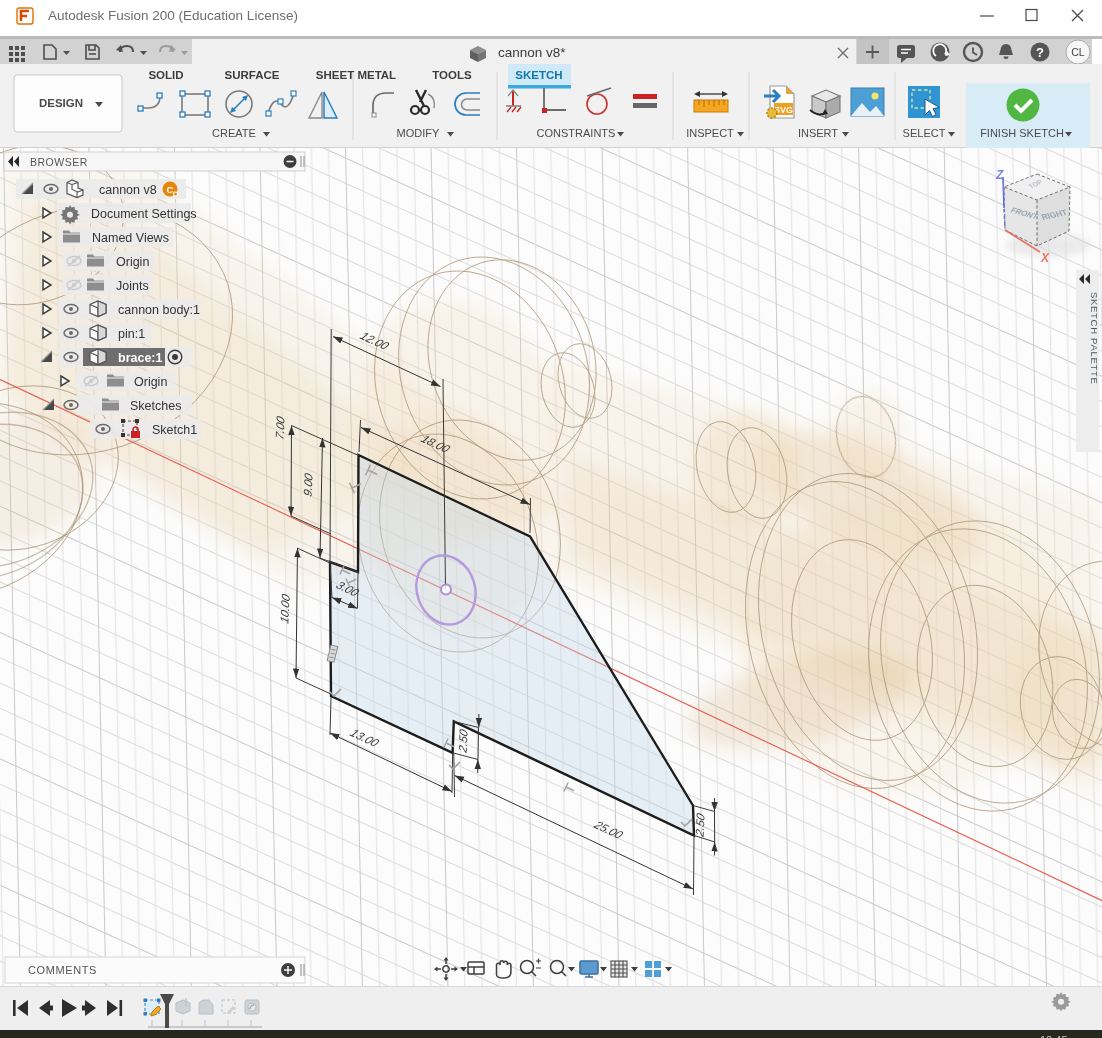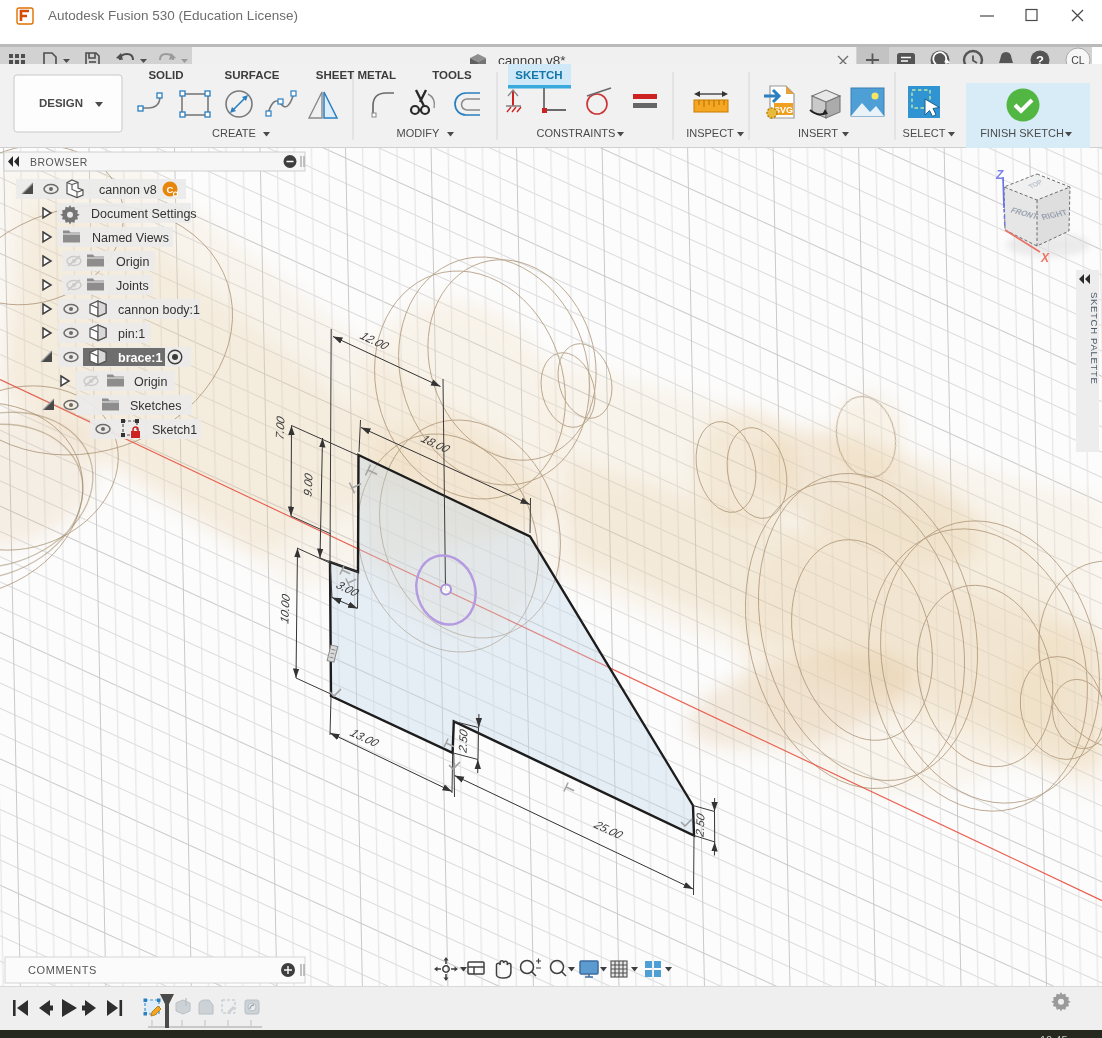--- a/index.html
+++ b/index.html
@@ -6,29 +6,29 @@
 body{position:relative}
 .abs{position:absolute}
 </style></head>
 <body>
 
 <div class="abs" style="left:0;top:0;width:1102px;height:32px;background:#ffffff">
  <svg class="abs" style="left:16px;top:7px" width="18" height="18" viewBox="0 0 18 18">
   <rect x="1" y="1" width="16" height="16" rx="2" fill="#fff" stroke="#e07000" stroke-width="1.4"></rect>
   <path d="M5 14 V4 H13 M5 9 H11" stroke="#d84a00" stroke-width="2.6" fill="none"></path>
  </svg>
- <div class="abs" style="left:48px;top:8px;font-size:13.5px;color:#6d6d6d">Autodesk Fusion 530 (Education License)</div>
+ <div class="abs" style="left:48px;top:8px;font-size:13.5px;color:#6d6d6d">Autodesk Fusion 200 (Education License)</div>
  <svg class="abs" style="left:972px;top:8px" width="120" height="16" viewBox="0 0 120 16">
   <line x1="8" y1="8" x2="22" y2="8" stroke="#4a4a4a" stroke-width="1.2"></line>
   <rect x="54" y="1.5" width="11" height="11" fill="none" stroke="#4a4a4a" stroke-width="1.2"></rect>
   <path d="M100 2 L111 13 M111 2 L100 13" stroke="#4a4a4a" stroke-width="1.3"></path>
  </svg>
 </div>
 
-<div class="abs" style="left:0;top:44px;width:1092px;height:32px;background:#d2d2d2">
+<div class="abs" style="left:0;top:36px;width:1092px;height:32px;background:#d2d2d2">
  <div class="abs" style="left:0;top:0;width:1102px;height:3px;background:#bababa"></div>
  <div class="abs" style="left:192px;top:3px;width:664px;height:29px;background:#f0f0f0"></div>
  <div class="abs" style="left:857px;top:3px;width:32px;height:29px;background:#c3c3c3"></div>
  <svg class="abs" style="left:0;top:0" width="1102" height="32" viewBox="0 0 1102 32">
   <g fill="#4e4e4e">
    <rect x="9" y="10" width="4" height="4"></rect>
         <rect x="15" y="10" width="4" height="4"></rect>
         <rect x="21" y="10" width="4" height="4"></rect>
    <rect x="9" y="16" width="4" height="4"></rect>
         <rect x="15" y="16" width="4" height="4"></rect>

